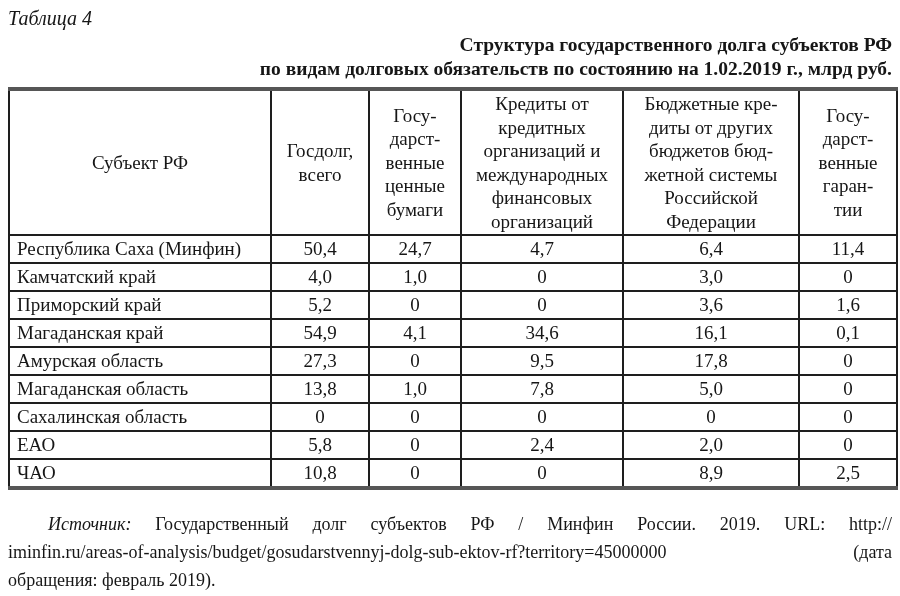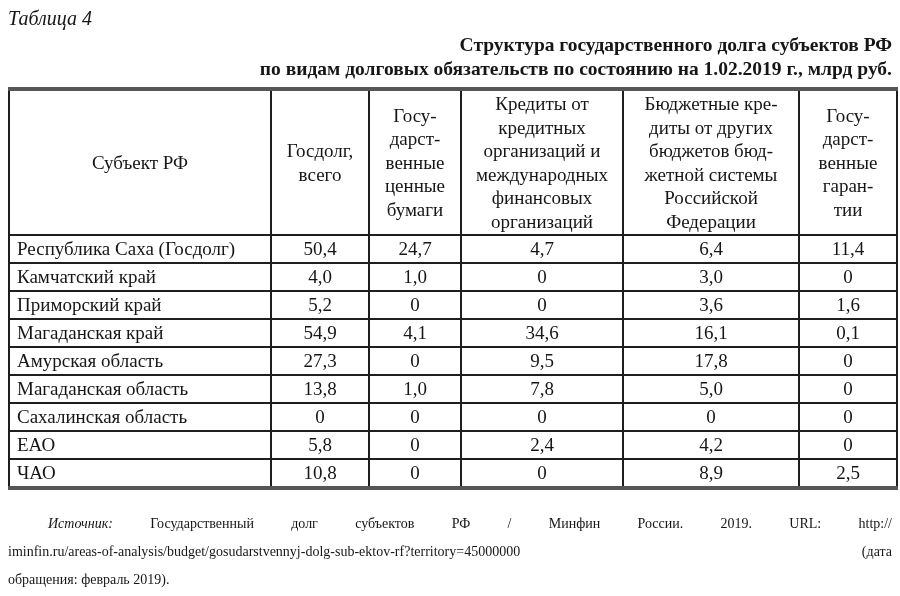--- a/index.html
+++ b/index.html
@@ -64,21 +64,21 @@
     text-align: center;
     vertical-align: middle;
   }
   table.debt-table td.subject-cell {
     text-align: left;
     padding-left: 7px;
   }
   
   .source-block {
     margin-top: 20px;
-    font-size: 14px;
+    font-size: 18px;
     line-height: 28px;
     width: 884px;
   }
   .source-line-1 {
     text-indent: 40px;
     text-align: justify;
     text-align-last: justify;
   }
   .source-line-2 {
     display: flex;
@@ -135,21 +135,21 @@
 Федерации</th>
         <th>Госу-
 дарст-
 венные
 гаран-
 тии</th>
       </tr>
     </thead>
     <tbody>
       <tr>
-        <td class="subject-cell">Республика Саха (Госдолг)</td>
+        <td class="subject-cell">Республика Саха (Минфин)</td>
         <td>50,4</td>
         <td>24,7</td>
         <td>4,7</td>
         <td>6,4</td>
         <td>11,4</td>
       </tr>
       <tr>
         <td class="subject-cell">Камчатский край</td>
         <td>4,0</td>
         <td>1,0</td>
@@ -195,21 +195,21 @@
         <td>0</td>
         <td>0</td>
         <td>0</td>
         <td>0</td>
       </tr>
       <tr>
         <td class="subject-cell">ЕАО</td>
         <td>5,8</td>
         <td>0</td>
         <td>2,4</td>
-        <td>4,2</td>
+        <td>2,0</td>
         <td>0</td>
       </tr>
       <tr>
         <td class="subject-cell">ЧАО</td>
         <td>10,8</td>
         <td>0</td>
         <td>0</td>
         <td>8,9</td>
         <td>2,5</td>
       </tr>

